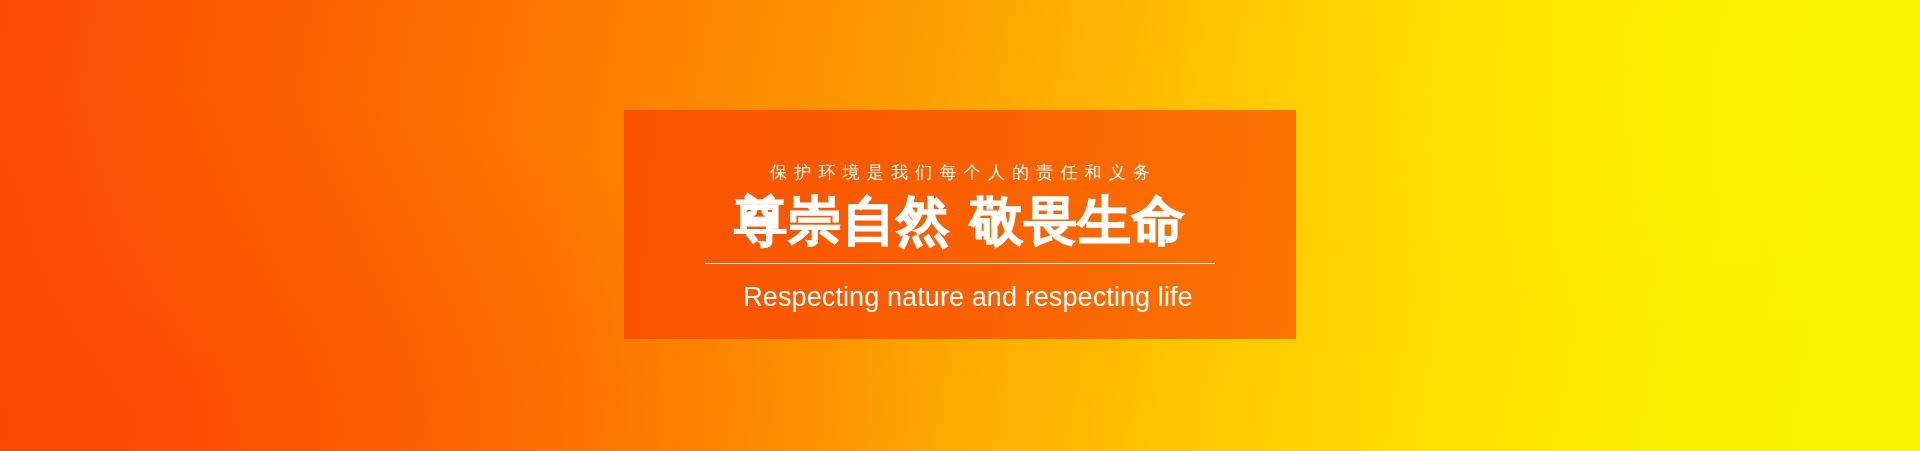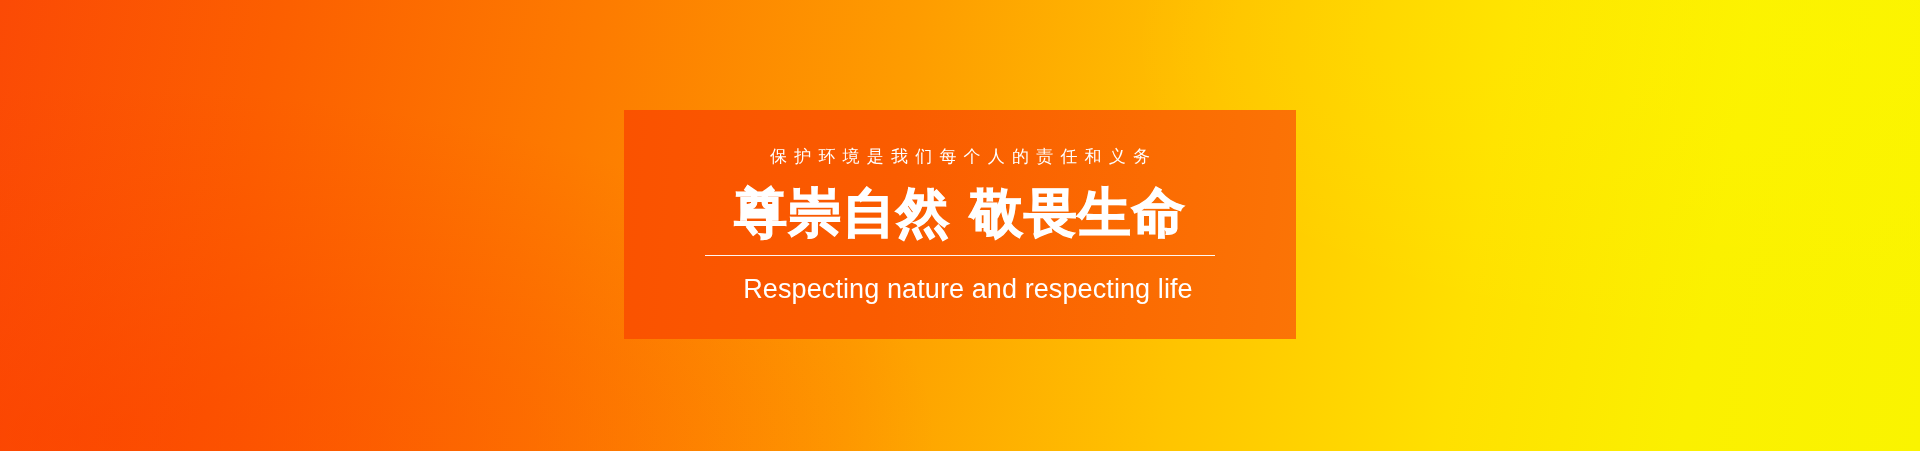--- a/index.html
+++ b/index.html
@@ -62,42 +62,42 @@
     left: 624px;
     top: 110px;
     width: 672px;
     height: 229px;
     background: linear-gradient(95deg, #fa5200 0%, #fa5c00 40%, #fb6c02 78%, #fb7406 100%);
     display: flex;
     flex-direction: column;
     align-items: center;
     justify-content: flex-start;
     box-sizing: border-box;
-    padding-top: 38px;
+    padding-top: 54px;
   }
 
   
   .subtitle-cn {
     color: #ffffff;
     font-size: 17px;
     font-weight: 400;
     letter-spacing: 7.2px;
     line-height: 1;
     text-indent: 7.2px;            
     white-space: nowrap;
     font-family: "DejaVu Sans", "Liberation Sans", sans-serif;
   }
 
   .headline-cn {
     color: #ffffff;
     font-size: 53px;
     font-weight: 700;
     letter-spacing: 1px;
     line-height: 1.06;
-    margin-top: 20px;
+    margin-top: 12px;
     white-space: nowrap;
     font-family: "DejaVu Sans", "Liberation Sans", sans-serif;
     -webkit-text-stroke: 1.1px #ffffff;
   }
 
   .divider {
     width: 510px;
     height: 1px;
     background: #ffffff;
     margin-top: 14px;

